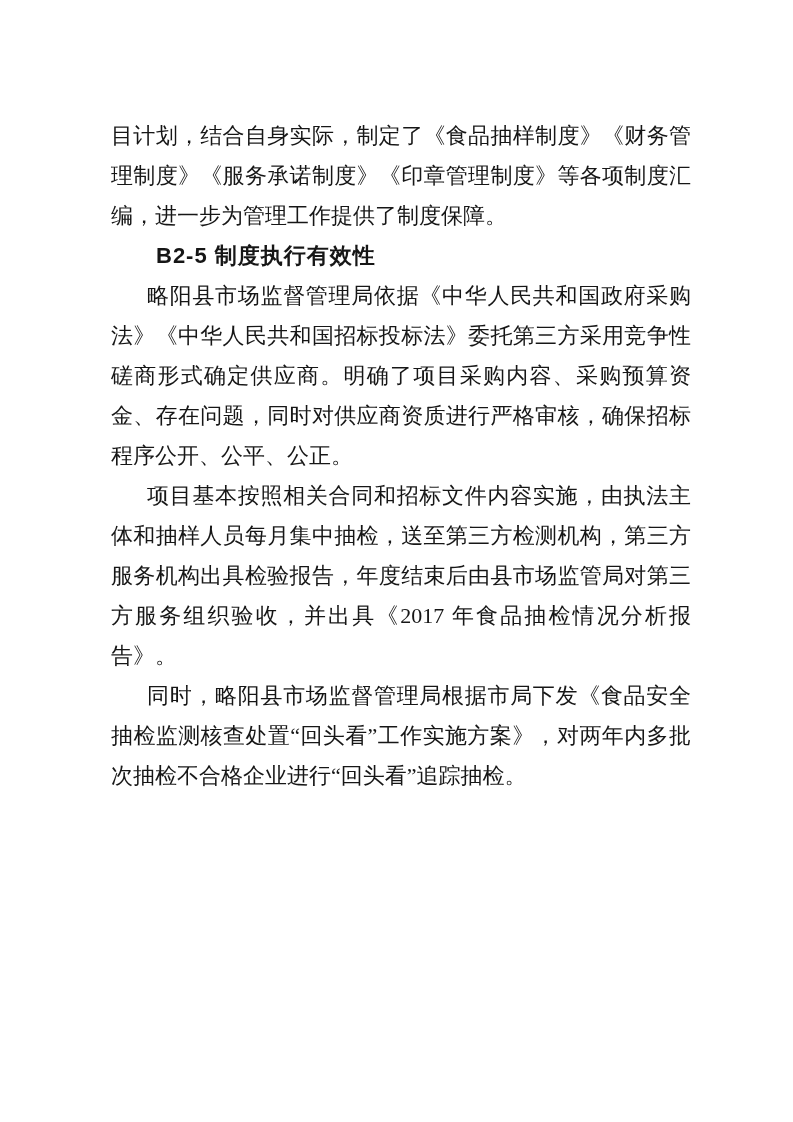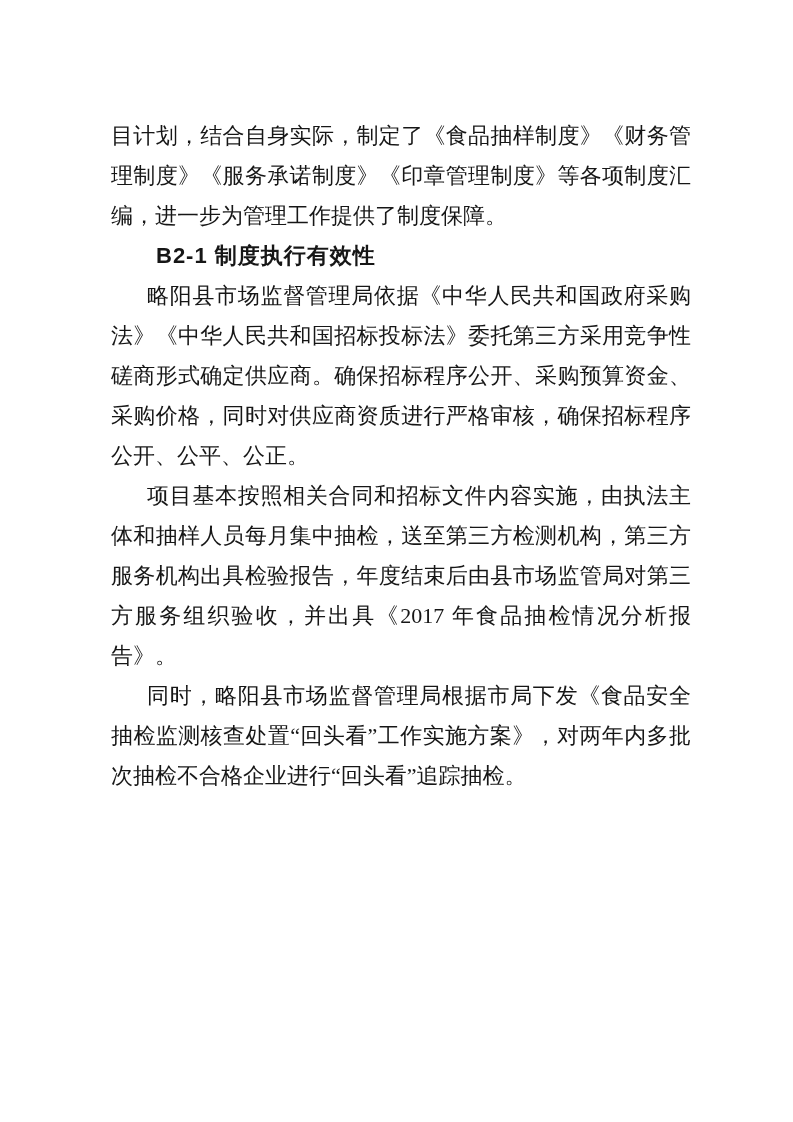--- a/index.html
+++ b/index.html
@@ -45,18 +45,18 @@
     font-family: "Liberation Sans", "DejaVu Sans", sans-serif;
     margin-right: 0.35em;
   }
 </style>
 </head>
 <body>
 
 <div class="page">
   <div class="text-block" style="color: rgb(22, 22, 22);">
       <p class="para">目计划，结合自身实际，制定了《食品抽样制度》《财务管理制度》《服务承诺制度》《印章管理制度》等各项制度汇编，进一步为管理工作提供了制度保障。</p>
-      <p class="para heading">B2-1 制度执行有效性</p>
-      <p class="para indent">略阳县市场监督管理局依据《中华人民共和国政府采购法》《中华人民共和国招标投标法》委托第三方采用竞争性磋商形式确定供应商。确保招标程序公开、采购预算资金、采购价格，同时对供应商资质进行严格审核，确保招标程序公开、公平、公正。</p>
+      <p class="para heading">B2-5 制度执行有效性</p>
+      <p class="para indent">略阳县市场监督管理局依据《中华人民共和国政府采购法》《中华人民共和国招标投标法》委托第三方采用竞争性磋商形式确定供应商。明确了项目采购内容、采购预算资金、存在问题，同时对供应商资质进行严格审核，确保招标程序公开、公平、公正。</p>
       <p class="para indent">项目基本按照相关合同和招标文件内容实施，由执法主体和抽样人员每月集中抽检，送至第三方检测机构，第三方服务机构出具检验报告，年度结束后由县市场监管局对第三方服务组织验收，并出具《2017 年食品抽检情况分析报告》。</p>
       <p class="para indent">同时，略阳县市场监督管理局根据市局下发《食品安全抽检监测核查处置“回头看”工作实施方案》，对两年内多批次抽检不合格企业进行“回头看”追踪抽检。</p>
     </div>
 </div>
 
 </body></html>

